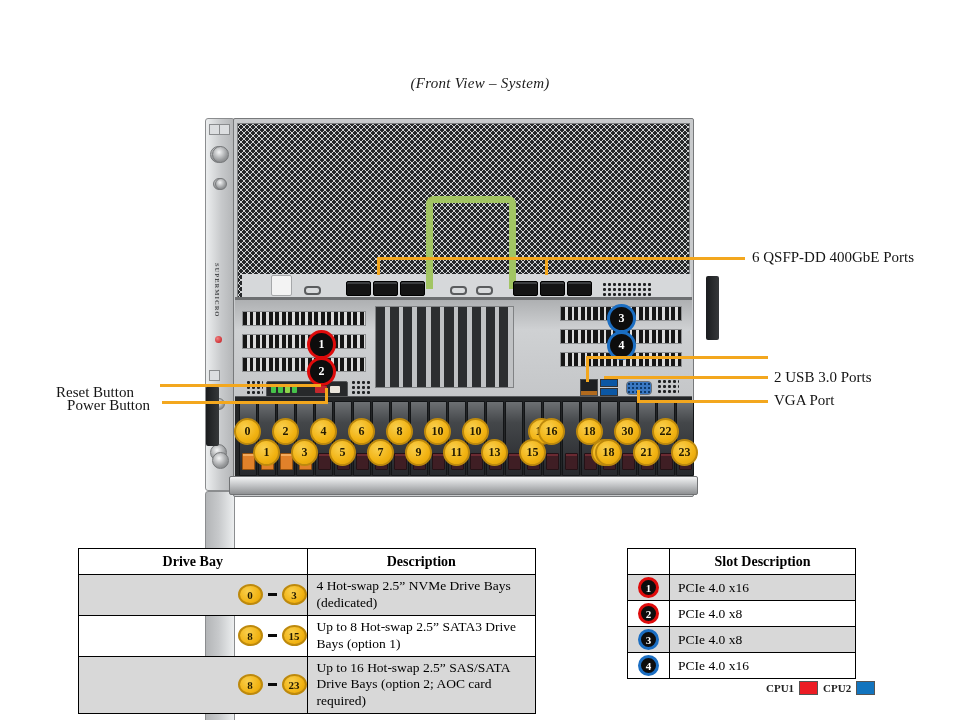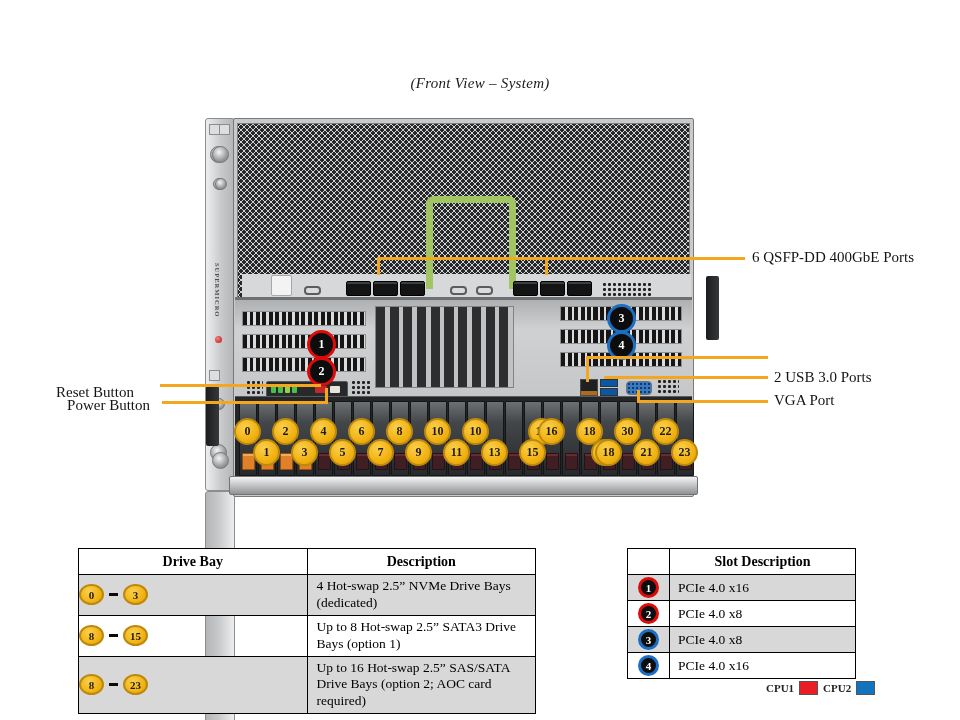--- a/index.html
+++ b/index.html
@@ -89,21 +89,21 @@
   
   .cline{background:#f3a71e;z-index:8;}
   .clabel{font-size:15px;color:#141414;z-index:9;white-space:nowrap;}
   .clabel.rt{text-align:right;}
 
   
   table{border-collapse:collapse;table-layout:fixed;font-size:13.5px;color:#000;}
   td,th{border:1.4px solid #000;padding:0;vertical-align:middle;}
   .tbl-bay{left:78px;top:548px;width:458px;}
   .tbl-bay th{height:25px;font-size:14px;background:#fff;}
-  .tbl-bay .bay-cell{width:129px;text-align:left;}
+  .tbl-bay .bay-cell{width:129px;text-align:right;}
   .tbl-bay .desc-cell{padding:3px 8px 3px 9px;line-height:1.25;}
   tr.shaded td{background:#d8d8d8;}
   .range-badge{display:inline-flex;align-items:center;justify-content:center;width:25px;height:21px;
        box-sizing:border-box;border-radius:50%;border:2px solid #bd890d;
        background:radial-gradient(circle at 38% 32%,#f9cf4e,#f1b211 65%,#d99c0a);
        font-size:11px;font-weight:bold;color:#231a00;vertical-align:middle;}
   .range-dash{display:inline-block;width:9px;height:3px;background:#0a0a0a;margin:0 5px;vertical-align:middle;}
   .row-mid{height:27px;}
   .row-tall{height:40px;}
 

